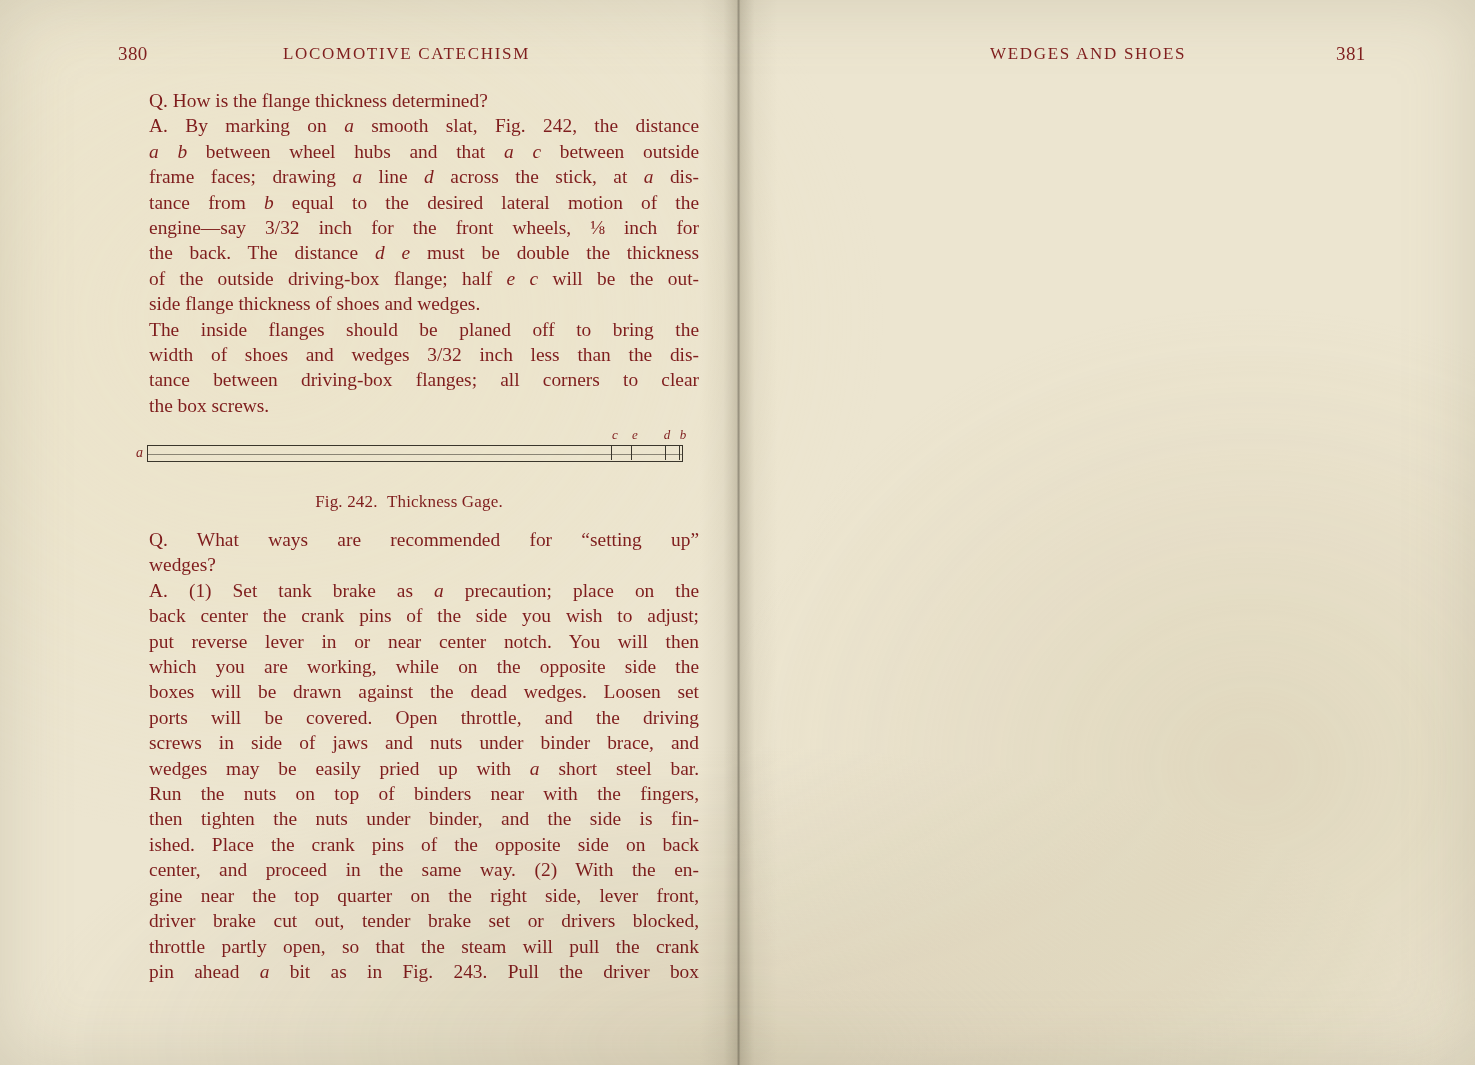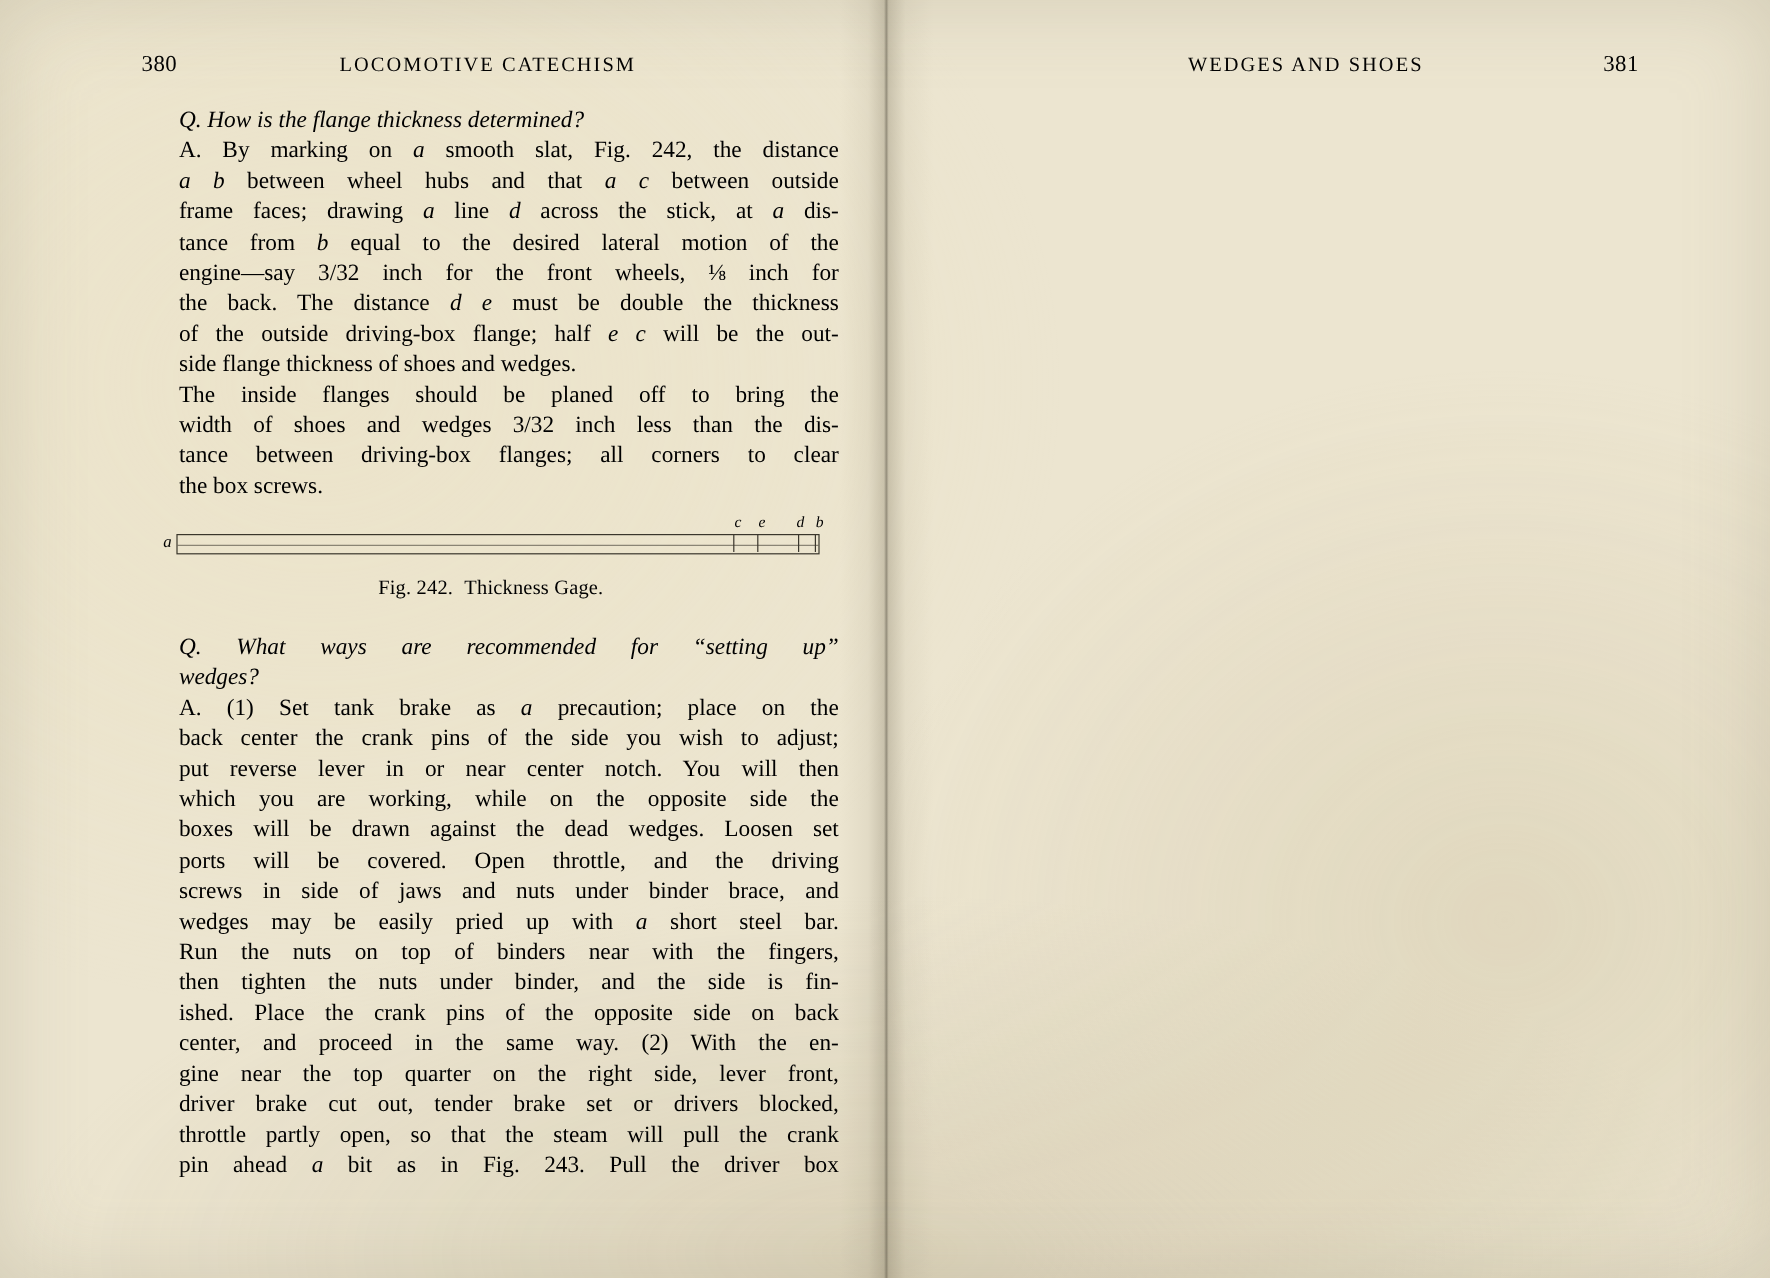--- a/index.html
+++ b/index.html
@@ -8,21 +8,21 @@
     padding: 0;
     background: #b8b3a2;
   }
   .spread {
     position: relative;
     width: 1475px;
     height: 1065px;
     background: #ece5d0;
     overflow: hidden;
     font-family: "Liberation Serif", "DejaVu Serif", serif;
-    color: #000000;
+    color: #7f1d1d;
   }
   
   .paper-grain {
     position: absolute;
     inset: 0;
     pointer-events: none;
     background:
       radial-gradient(ellipse 60% 70% at 18% 30%, rgba(255,252,240,.55), rgba(255,252,240,0) 70%),
       radial-gradient(ellipse 50% 60% at 85% 72%, rgba(214,205,182,.35), rgba(214,205,182,0) 72%),
       radial-gradient(ellipse 70% 40% at 50% 98%, rgba(196,188,166,.35), rgba(196,188,166,0) 70%);
@@ -92,21 +92,21 @@
     text-justify: inter-word;
     -webkit-hyphens: none;
     hyphens: none;
   }
   .page-left  .col { left: 119px; }
 
   .col p {
     margin: 0;
     text-indent: 1.55em;
   }
-  .q { font-style: italic; }
+  .q { }
 
   
   .ln { display: block; }
   .ln.just {
     text-align: justify;
     text-align-last: justify;
   }
   .ln.last { text-align: left; text-align-last: left; }
   .ln.ind { text-indent: 1.55em; }
 
@@ -154,21 +154,21 @@
     position: absolute;
     top: 3px;
     font-size: 13px;
     font-style: italic;
     transform: translateX(-50%);
   }
   .fig-caption {
     text-align: center;
     font-size: 17px;
     letter-spacing: .01em;
-    margin-top: 4px;
+    margin-top: 16px;
   }
   .fig-caption .num { margin-right: .55em; }
 </style>
 </head>
 <body>
 
 <div class="spread">
 
   <div class="page page-left">
 

